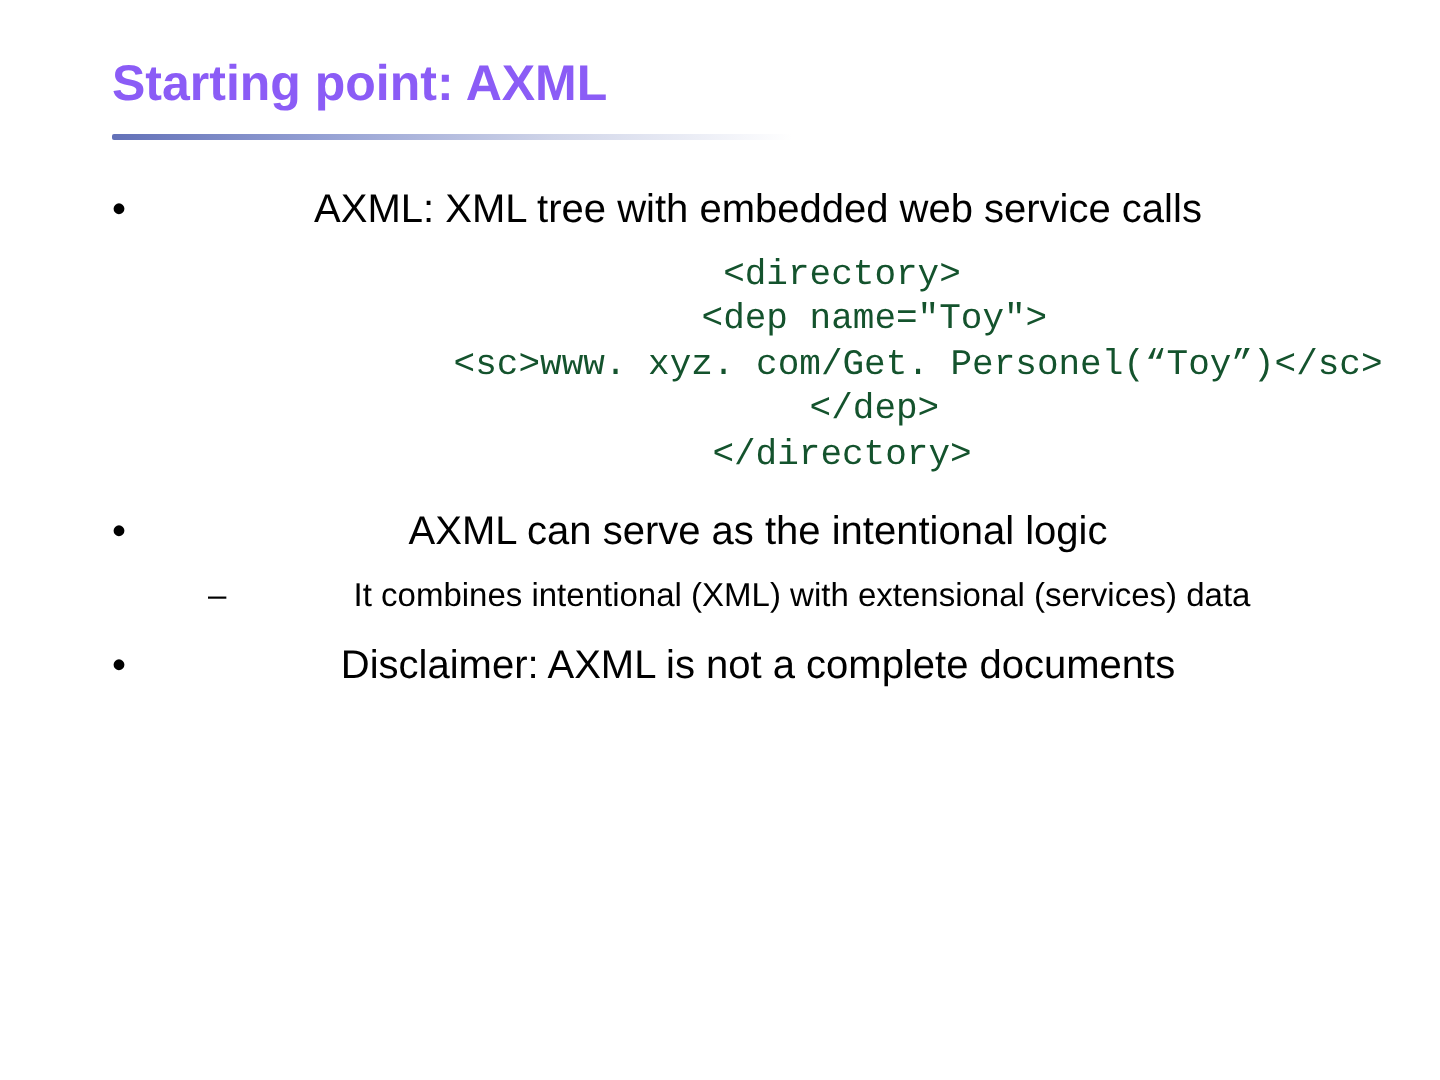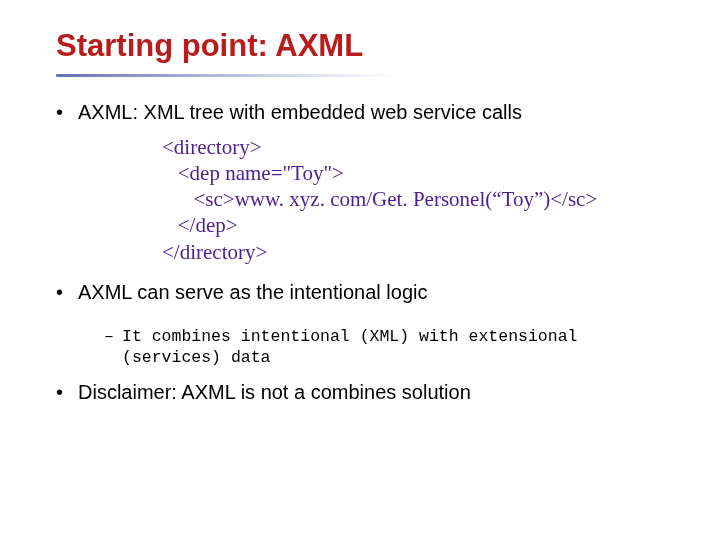--- a/index.html
+++ b/index.html
@@ -10,69 +10,69 @@
     background: #fff;
     font-family: Arial, Helvetica, sans-serif;
     color: #000;
     overflow: hidden;
   }
   .slide {
     box-sizing: border-box;
     padding: 28px 40px 20px 56px;
   }
   .title {
-    font-size: 31px;
+    font-size: 25px;
     font-weight: bold;
-    color: #b91c1c;
+    color: #8b5cf6;
     margin: 0 0 6px 0;
     line-height: 1.15;
   }
   .rule {
     height: 3px;
     width: 340px;
     margin: 10px 0 22px 0;
     background: linear-gradient(to right,
       rgba(90,105,180,0.95) 0%,
       rgba(120,135,200,0.8) 30%,
       rgba(160,170,210,0.5) 65%,
       rgba(200,205,225,0) 100%);
     border-radius: 1px;
   }
   ul.top {
     list-style: none;
     padding: 0;
     margin: 0;
+    text-align: center;
   }
   ul.top > li {
     font-size: 20px;
     line-height: 1.35;
     margin: 0 0 10px 0;
     padding-left: 22px;
     position: relative;
   }
   ul.top > li::before {
     content: "•";
     position: absolute;
     left: 0;
     top: 0;
     font-size: 20px;
   }
   .code {
-    font-family: Liberation Serif, serif;
-    font-size: 21px;
-    color: #4c1d95;
+    font-family: Liberation Mono, monospace;
+    font-size: 18px;
+    color: #14532d;
     white-space: pre;
     margin: 8px 0 14px 84px;
     line-height: 1.25;
   }
   ul.sub {
     list-style: none;
     padding: 0;
-    margin: 20px 0 8px 26px;
-    font-family: Liberation Mono, monospace;
+    margin: 8px 0 8px 26px;
   }
   ul.sub > li {
     font-size: 16.5px;
     line-height: 1.3;
     margin: 0 0 2px 0;
     padding-left: 18px;
     position: relative;
   }
   ul.sub > li::before {
     content: "–";
@@ -101,17 +101,17 @@
 
     <li>
       <span>AXML can serve as the intentional logic</span>
       <ul class="sub">
         <li>It combines intentional (XML) with extensional (services) data</li>
       </ul>
     </li>
 
 
     <li>
-      <span>Disclaimer: AXML is not a combines solution</span>
+      <span>Disclaimer: AXML is not a complete documents</span>
     </li>
 
   </ul>
 </div>
 
 </body></html>

